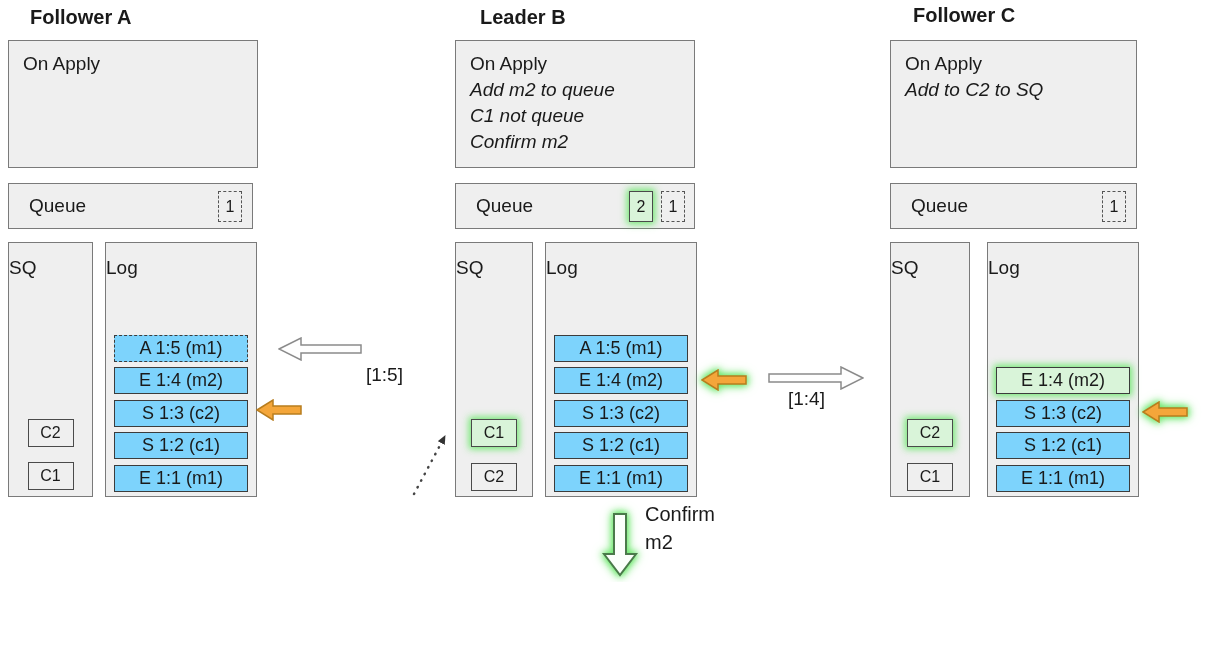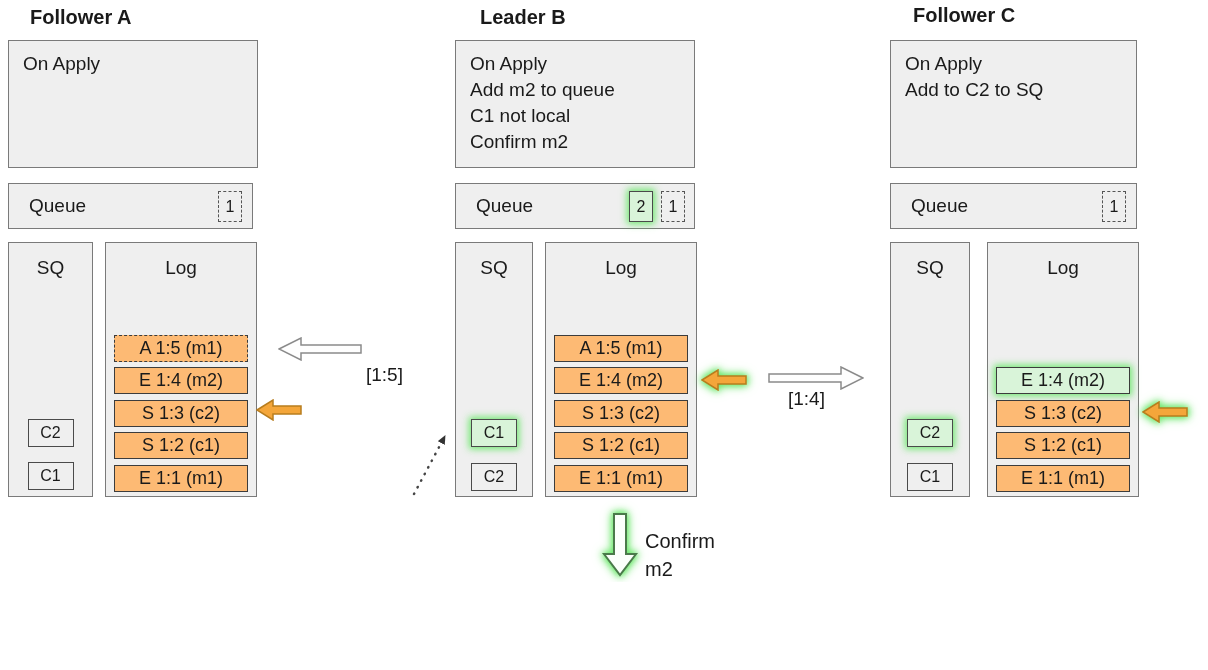--- a/index.html
+++ b/index.html
@@ -11,43 +11,43 @@
   }
   .canvas { position:relative; width:1208px; height:582px; overflow:hidden; background:#fff; }
   .layer { position:absolute; inset:0; }
 
   .node-title { position:absolute; font-size:20px; font-weight:bold; }
 
   .box { position:absolute; background:#efefef; border:1px solid #7a7a7a; }
 
   .on-apply { padding:10px 14px; font-size:19px; }
   .oa-title { line-height:26px; }
-  .oa-note { line-height:26px; }
+  .oa-note { font-style:italic; line-height:26px; }
 
   .q-label { position:absolute; left:20px; top:50%; transform:translateY(-50%); font-size:19px; }
   .q-item {
     position:absolute; top:7px; width:24px; height:31px;
     background:#efefef; border:1px solid #555;
     display:flex; align-items:center; justify-content:center; font-size:16px;
   }
   .q-item.dashed { border:1px dashed #555; }
   .q-item.hl { background:#d9f4d9; border:1px solid #4a4a4a; box-shadow:0 0 7px 2px rgba(90,230,90,.85); }
 
-  .panel-label { position:absolute; top:14px; left:0; right:0; text-align:center; font-size:19px; }
+  .panel-label { position:absolute; top:14px; left:0; right:0; text-align:left; font-size:19px; }
 
   .sq-item {
     position:absolute; left:50%; transform:translateX(-50%);
     width:46px; height:28px; background:#efefef; border:1px solid #4a4a4a;
     display:flex; align-items:center; justify-content:center; font-size:16px;
   }
   .sq-item.hl { background:#d9f4d9; box-shadow:0 0 7px 2px rgba(90,230,90,.85); }
 
   .log-entry {
     position:absolute; left:50%; transform:translateX(-50%);
-    width:134px; height:27px; background:#fdba74; border:1px solid #3c3c3c;
+    width:134px; height:27px; background:#7dd3fc; border:1px solid #3c3c3c;
     display:flex; align-items:center; justify-content:center; font-size:18px; white-space:nowrap;
   }
   .log-entry.dashed { border-style:dashed; }
   .log-entry.hl { background:#d9f4d9; box-shadow:0 0 7px 2px rgba(90,230,90,.85); }
 
   .arrow { position:absolute; }
   .glow { filter: drop-shadow(0 0 3px #6fe86f) drop-shadow(0 0 4px #6fe86f); }
 
   .arrow-label { position:absolute; font-size:19px; }
   .confirm-label { position:absolute; font-size:20px; line-height:28px; }
@@ -98,21 +98,21 @@
       <span>C1</span>
     </div>
   </div>
 
   <div class="layer">
     <div class="node-title" style="left:480px; top:6px;">Leader B</div>
 
     <div class="box on-apply" style="left:455px; top:40px; width:240px; height:128px;">
       <div class="oa-title">On Apply</div>
       <div class="oa-note">Add m2 to queue</div>
-      <div class="oa-note">C1 not local</div>
+      <div class="oa-note">C1 not queue</div>
       <div class="oa-note">Confirm m2</div>
     </div>
 
     <div class="box" style="left:455px; top:183px; width:240px; height:46px;">
       <span class="q-label">Queue</span>
       <span class="q-item hl" style="right:41px;">2</span>
       <span class="q-item dashed" style="right:9px;">1</span>
     </div>
 
     <div class="box" style="left:455px; top:242px; width:78px; height:255px;">
@@ -139,21 +139,21 @@
       <line x1="14" y1="78" x2="45" y2="20" stroke="#444" stroke-width="2.5" stroke-dasharray="0.5 7" stroke-linecap="round" marker-end="url(#dot-ah)"></line>
     </svg>
 
     <svg class="arrow glow" style="left:701px; top:369px;" width="46" height="22">
       <polygon points="1,11 17,1 17,7 45,7 45,15 17,15 17,21" fill="#f4a63a" stroke="#b87d1e" stroke-width="1.5"></polygon>
     </svg>
 
     <svg class="arrow glow" style="left:601px; top:512px;" width="38" height="66">
       <polygon points="13,2 25,2 25,42 35,42 19,63 3,42 13,42" fill="#fbfffb" stroke="#4a7a4a" stroke-width="2"></polygon>
     </svg>
-    <div class="confirm-label" style="left:645px; top:527px;">
+    <div class="confirm-label" style="left:645px; top:500px;">
       <div>Confirm</div>
       <div>m2</div>
     </div>
 
     <div class="client" style="left:580px; top:596px;">
       <span>P</span>
     </div>
   </div>
 
   <div class="layer">

